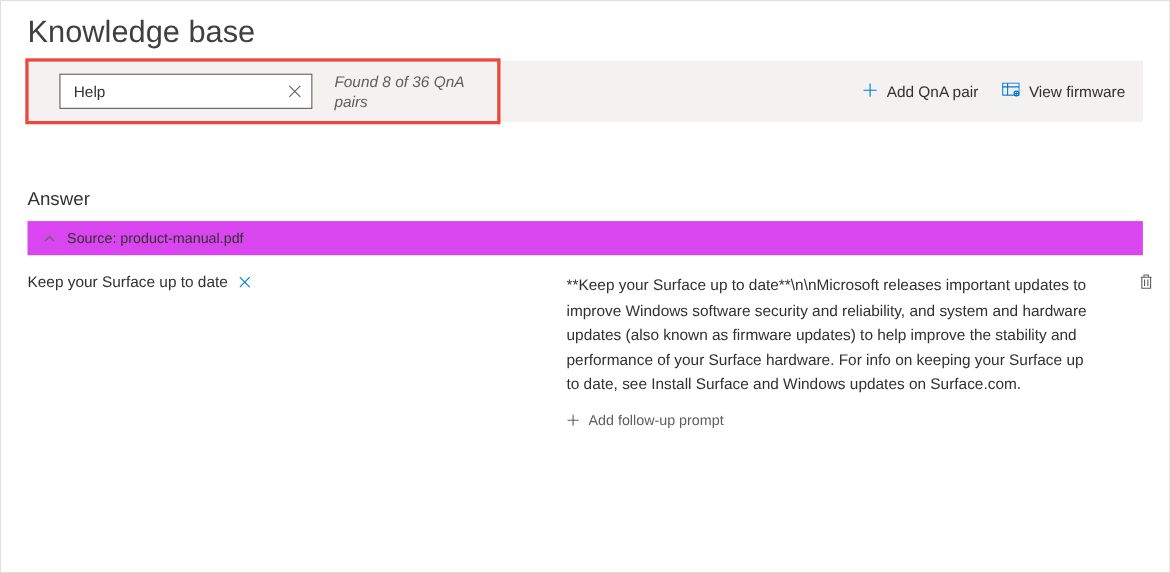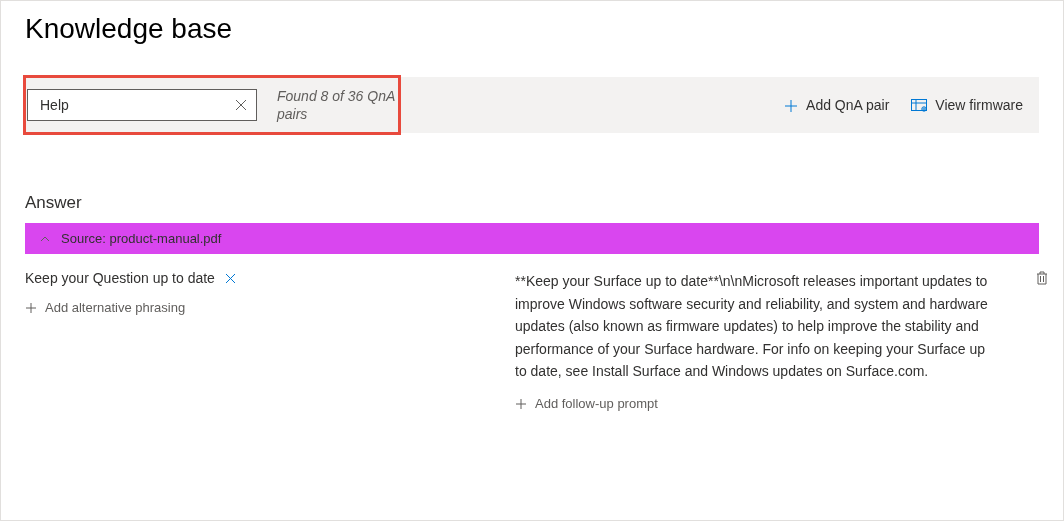--- a/index.html
+++ b/index.html
@@ -15,35 +15,35 @@
   height: 521px;
   overflow: hidden;
   border: 1px solid #e1dfdd;
 }
 .container {
   padding: 12px 24px 24px 24px;
 }
 .page-title {
   font-size: 28px;
   font-weight: 400;
-  color: #000000;
-  margin-bottom: 32px;
+  color: #404040;
+  margin-bottom: 10px;
 }
 .toolbar {
   display: flex;
   align-items: center;
   background: #f3f2f1;
   padding: 10px 16px;
   margin-bottom: 60px;
 }
 .search-highlight {
   display: flex;
   align-items: center;
   border: 3px solid #e84a3d;
-  padding: 9px 1px;
+  padding: 9px 28px;
   margin: -12px -12px -12px -18px;
 }
 .search-input-wrap {
   display: flex;
   align-items: center;
   background: #ffffff;
   border: 1px solid #605e5c;
   height: 32px;
   width: 230px;
   padding: 0 8px;
@@ -70,21 +70,21 @@
   color: #605e5c;
   font-size: 14px;
   line-height: 1.3;
   max-width: 120px;
 }
 .toolbar-spacer {
   flex: 1;
 }
 .toolbar-action {
   display: flex;
-  align-items: flex-end;
+  align-items: flex-start;
   gap: 8px;
   color: #323130;
   font-size: 14px;
   cursor: pointer;
   margin-left: 22px;
 }
 .toolbar-action .icon {
   color: #0078d4;
 }
 .headers {
@@ -217,34 +217,26 @@
         </svg>
     </span>
     <span class="source-label">
       <span>Source: </span><span>product-manual.pdf</span>
     </span>
   </div>
 
   <div class="qna-row">
     <div class="question-cell">
       <div class="question-text-row">
-        <span class="question-text">Keep your Question up to date</span>
+        <span class="question-text">Keep your Surface up to date</span>
         <span class="remove-x">
           <svg width="11" height="11" viewBox="0 0 11 11">
               <path d="M1 1 L10 10 M10 1 L1 10" stroke="currentColor" stroke-width="1"></path>
             </svg>
         </span>
-      </div>
-      <div class="add-line">
-        <span>
-          <svg width="12" height="12" viewBox="0 0 12 12">
-              <path d="M6 1 L6 11 M1 6 L11 6" stroke="currentColor" stroke-width="1"></path>
-            </svg>
-        </span>
-        <span>Add alternative phrasing</span>
       </div>
     </div>
     <div class="answer-cell">
       <span class="trash">
         <svg width="14" height="16" viewBox="0 0 14 16">
           <path d="M2 4 L12 4 M5 4 L5 2 L9 2 L9 4 M3 4 L3 14 L11 14 L11 4 M5.5 6 L5.5 12 M8.5 6 L8.5 12" fill="none" stroke="currentColor" stroke-width="1"></path>
         </svg>
       </span>
       <div class="answer-text">**Keep your Surface up to date**\n\nMicrosoft releases important updates to improve Windows software security and reliability, and system and hardware updates (also known as firmware updates) to help improve the stability and performance of your Surface hardware. For info on keeping your Surface up to date, see Install Surface and Windows updates on Surface.com.</div>
       <div class="add-line">

